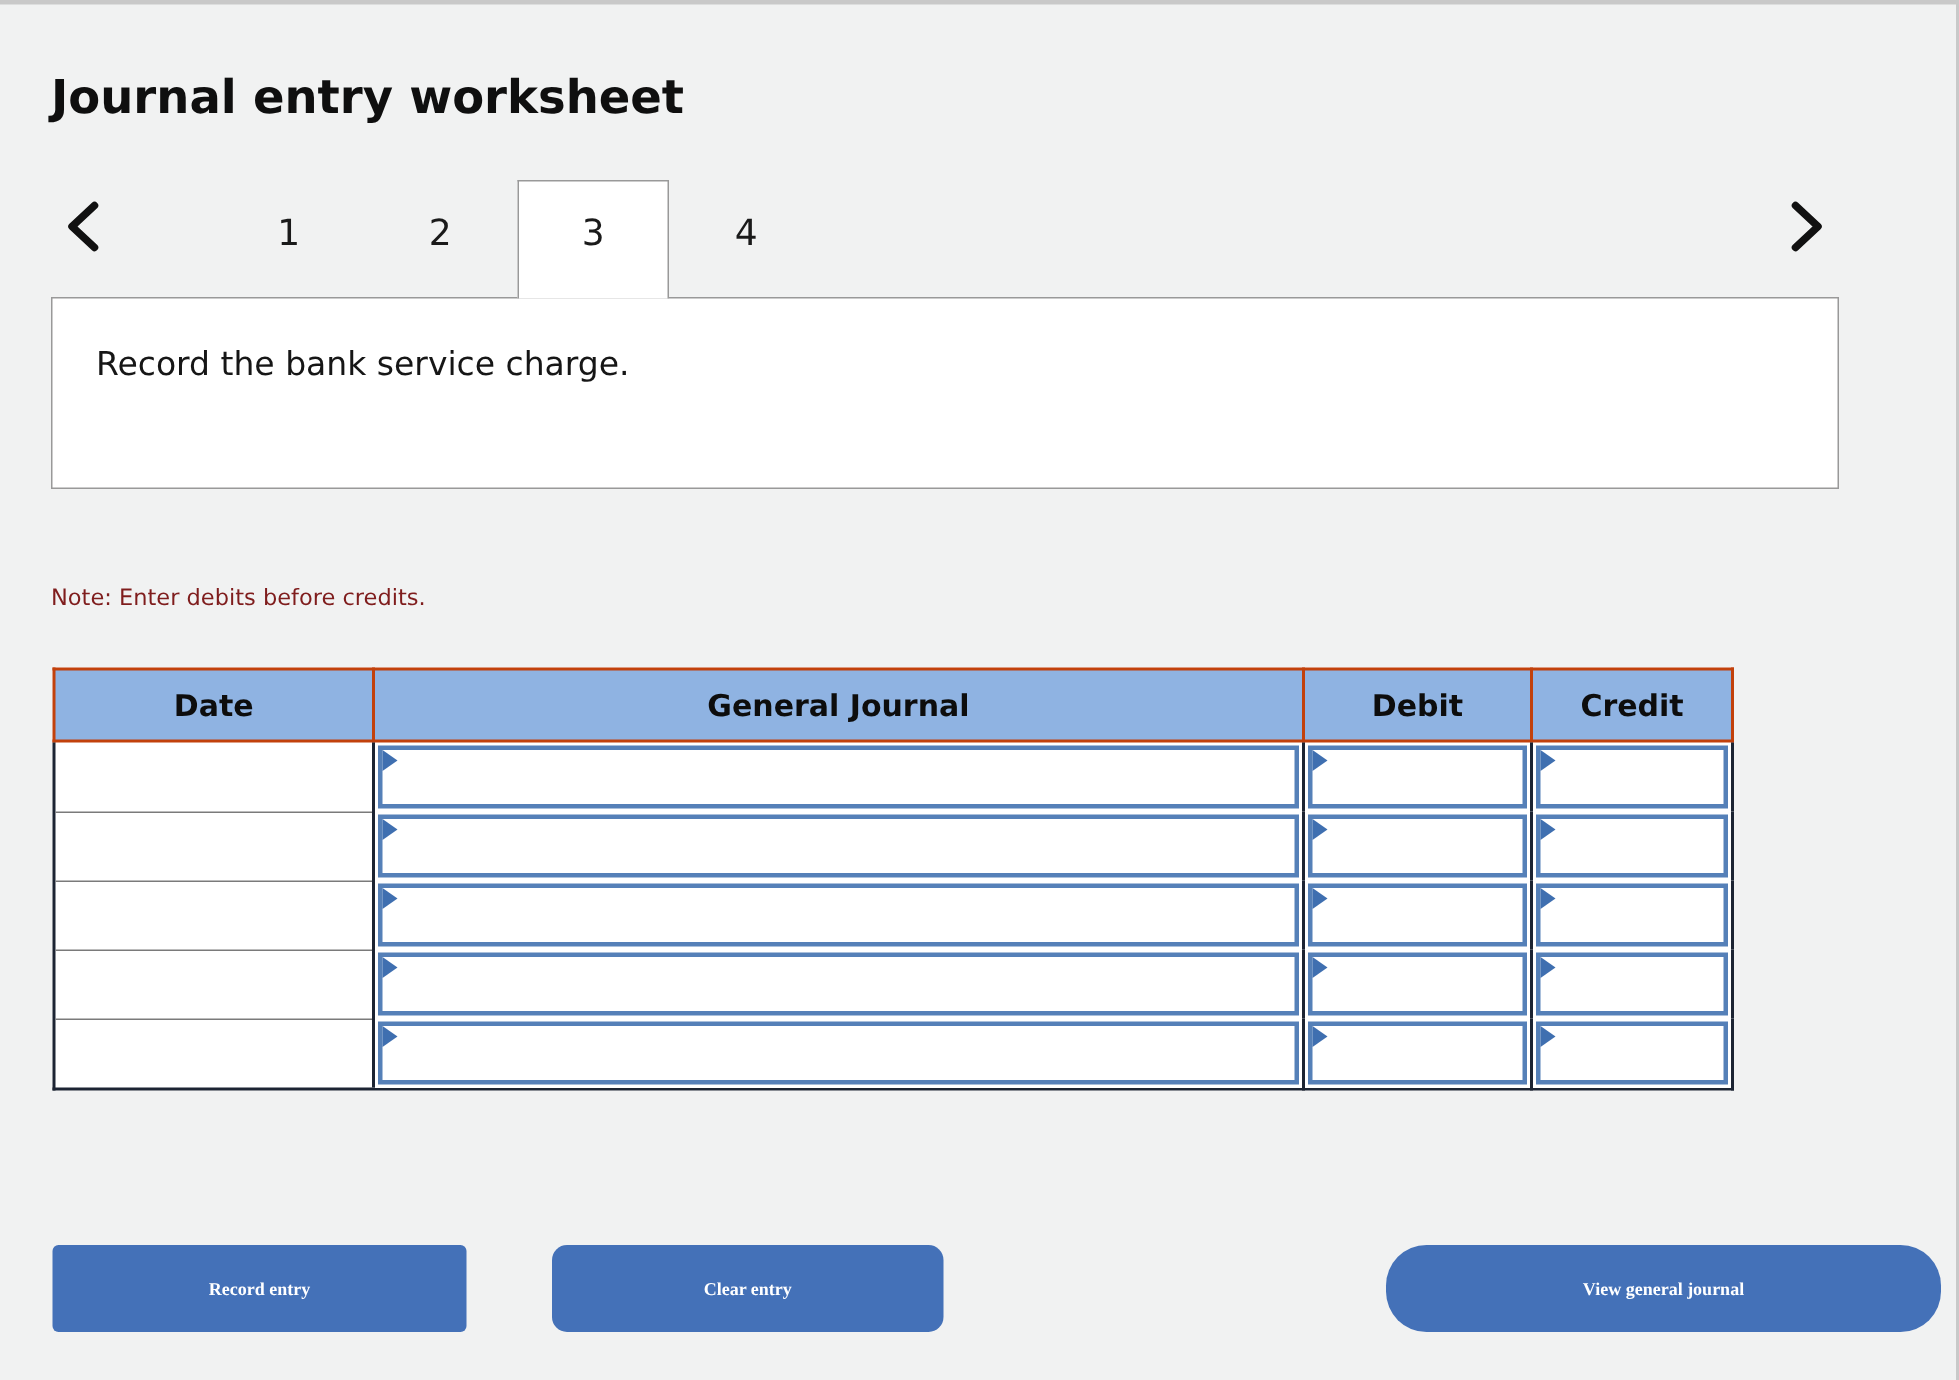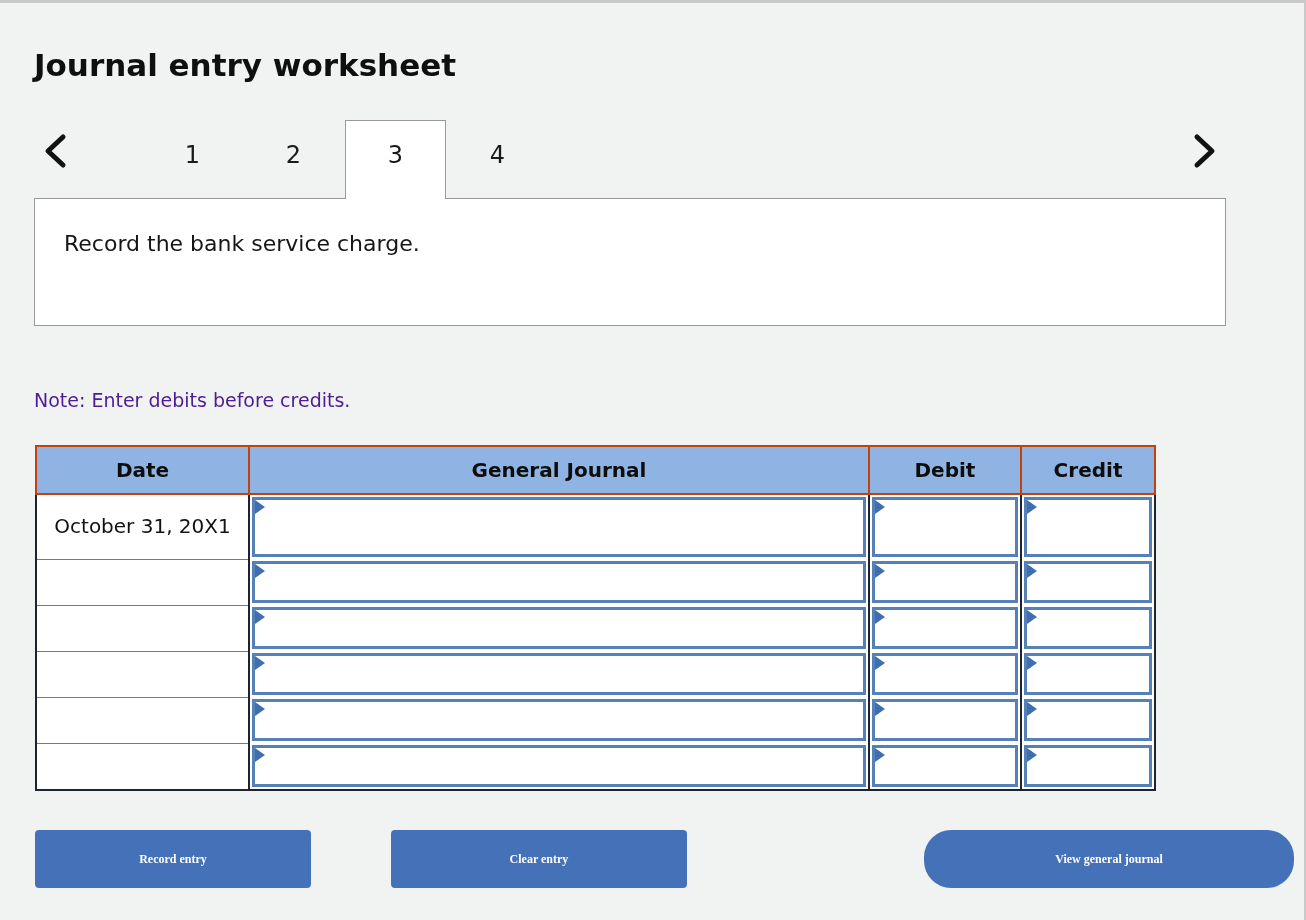--- a/index.html
+++ b/index.html
@@ -86,22 +86,22 @@
     position: absolute;
     left: 29px; top: 32px;
     font-size: 22px;
     color: #161616;
   }
 
   
   .note {
     position: absolute;
     left: 34px; top: 386px;
-    font-size: 19px;
-    color: #4c1d95;
+    font-size: 15px;
+    color: #7f1d1d;
     white-space: nowrap;
   }
 
   
   .jtable {
     position: absolute;
     left: 35px; top: 442px;
     width: 1121px;
     border-collapse: collapse;
     table-layout: fixed;
@@ -177,21 +177,21 @@
     border: none;
     border-radius: 4px;
     height: 58px;
     cursor: pointer;
     font-family: Liberation Serif, serif;
     display: flex;
     align-items: center;
     justify-content: center;
   }
   .btn-record { left: 35px;  top: 827px; width: 276px; }
-  .btn-clear  { left: 391px; top: 827px; width: 296px; }
+  .btn-clear  { left: 368px; top: 827px; width: 261px; border-radius: 10px; }
   .btn-view   { left: 924px; top: 827px; width: 370px; border-radius: 27px; }
 </style>
 </head>
 <body>
 
 <div id="page">
 
   <div class="title">Journal entry worksheet</div>
 
   <div class="tabstrip">
@@ -235,38 +235,20 @@
   <table class="jtable">
     <thead>
       <tr>
         <th class="col-date">Date</th>
         <th class="col-gj">General Journal</th>
         <th class="col-debit">Debit</th>
         <th class="col-credit">Credit</th>
       </tr>
     </thead>
     <tbody>
-      <tr class="row-first">
-        <td class="date-cell">October 31, 20X1</td>
-        <td class="inp">
-          <span class="inpbox">
-            <span class="tri"></span>
-          </span>
-        </td>
-        <td class="inp">
-          <span class="inpbox">
-            <span class="tri"></span>
-          </span>
-        </td>
-        <td class="inp">
-          <span class="inpbox">
-            <span class="tri"></span>
-          </span>
-        </td>
-      </tr>
 
       <tr>
         <td class="date-cell"></td>
         <td class="inp">
           <span class="inpbox">
             <span class="tri"></span>
           </span>
         </td>
         <td class="inp">
           <span class="inpbox">

